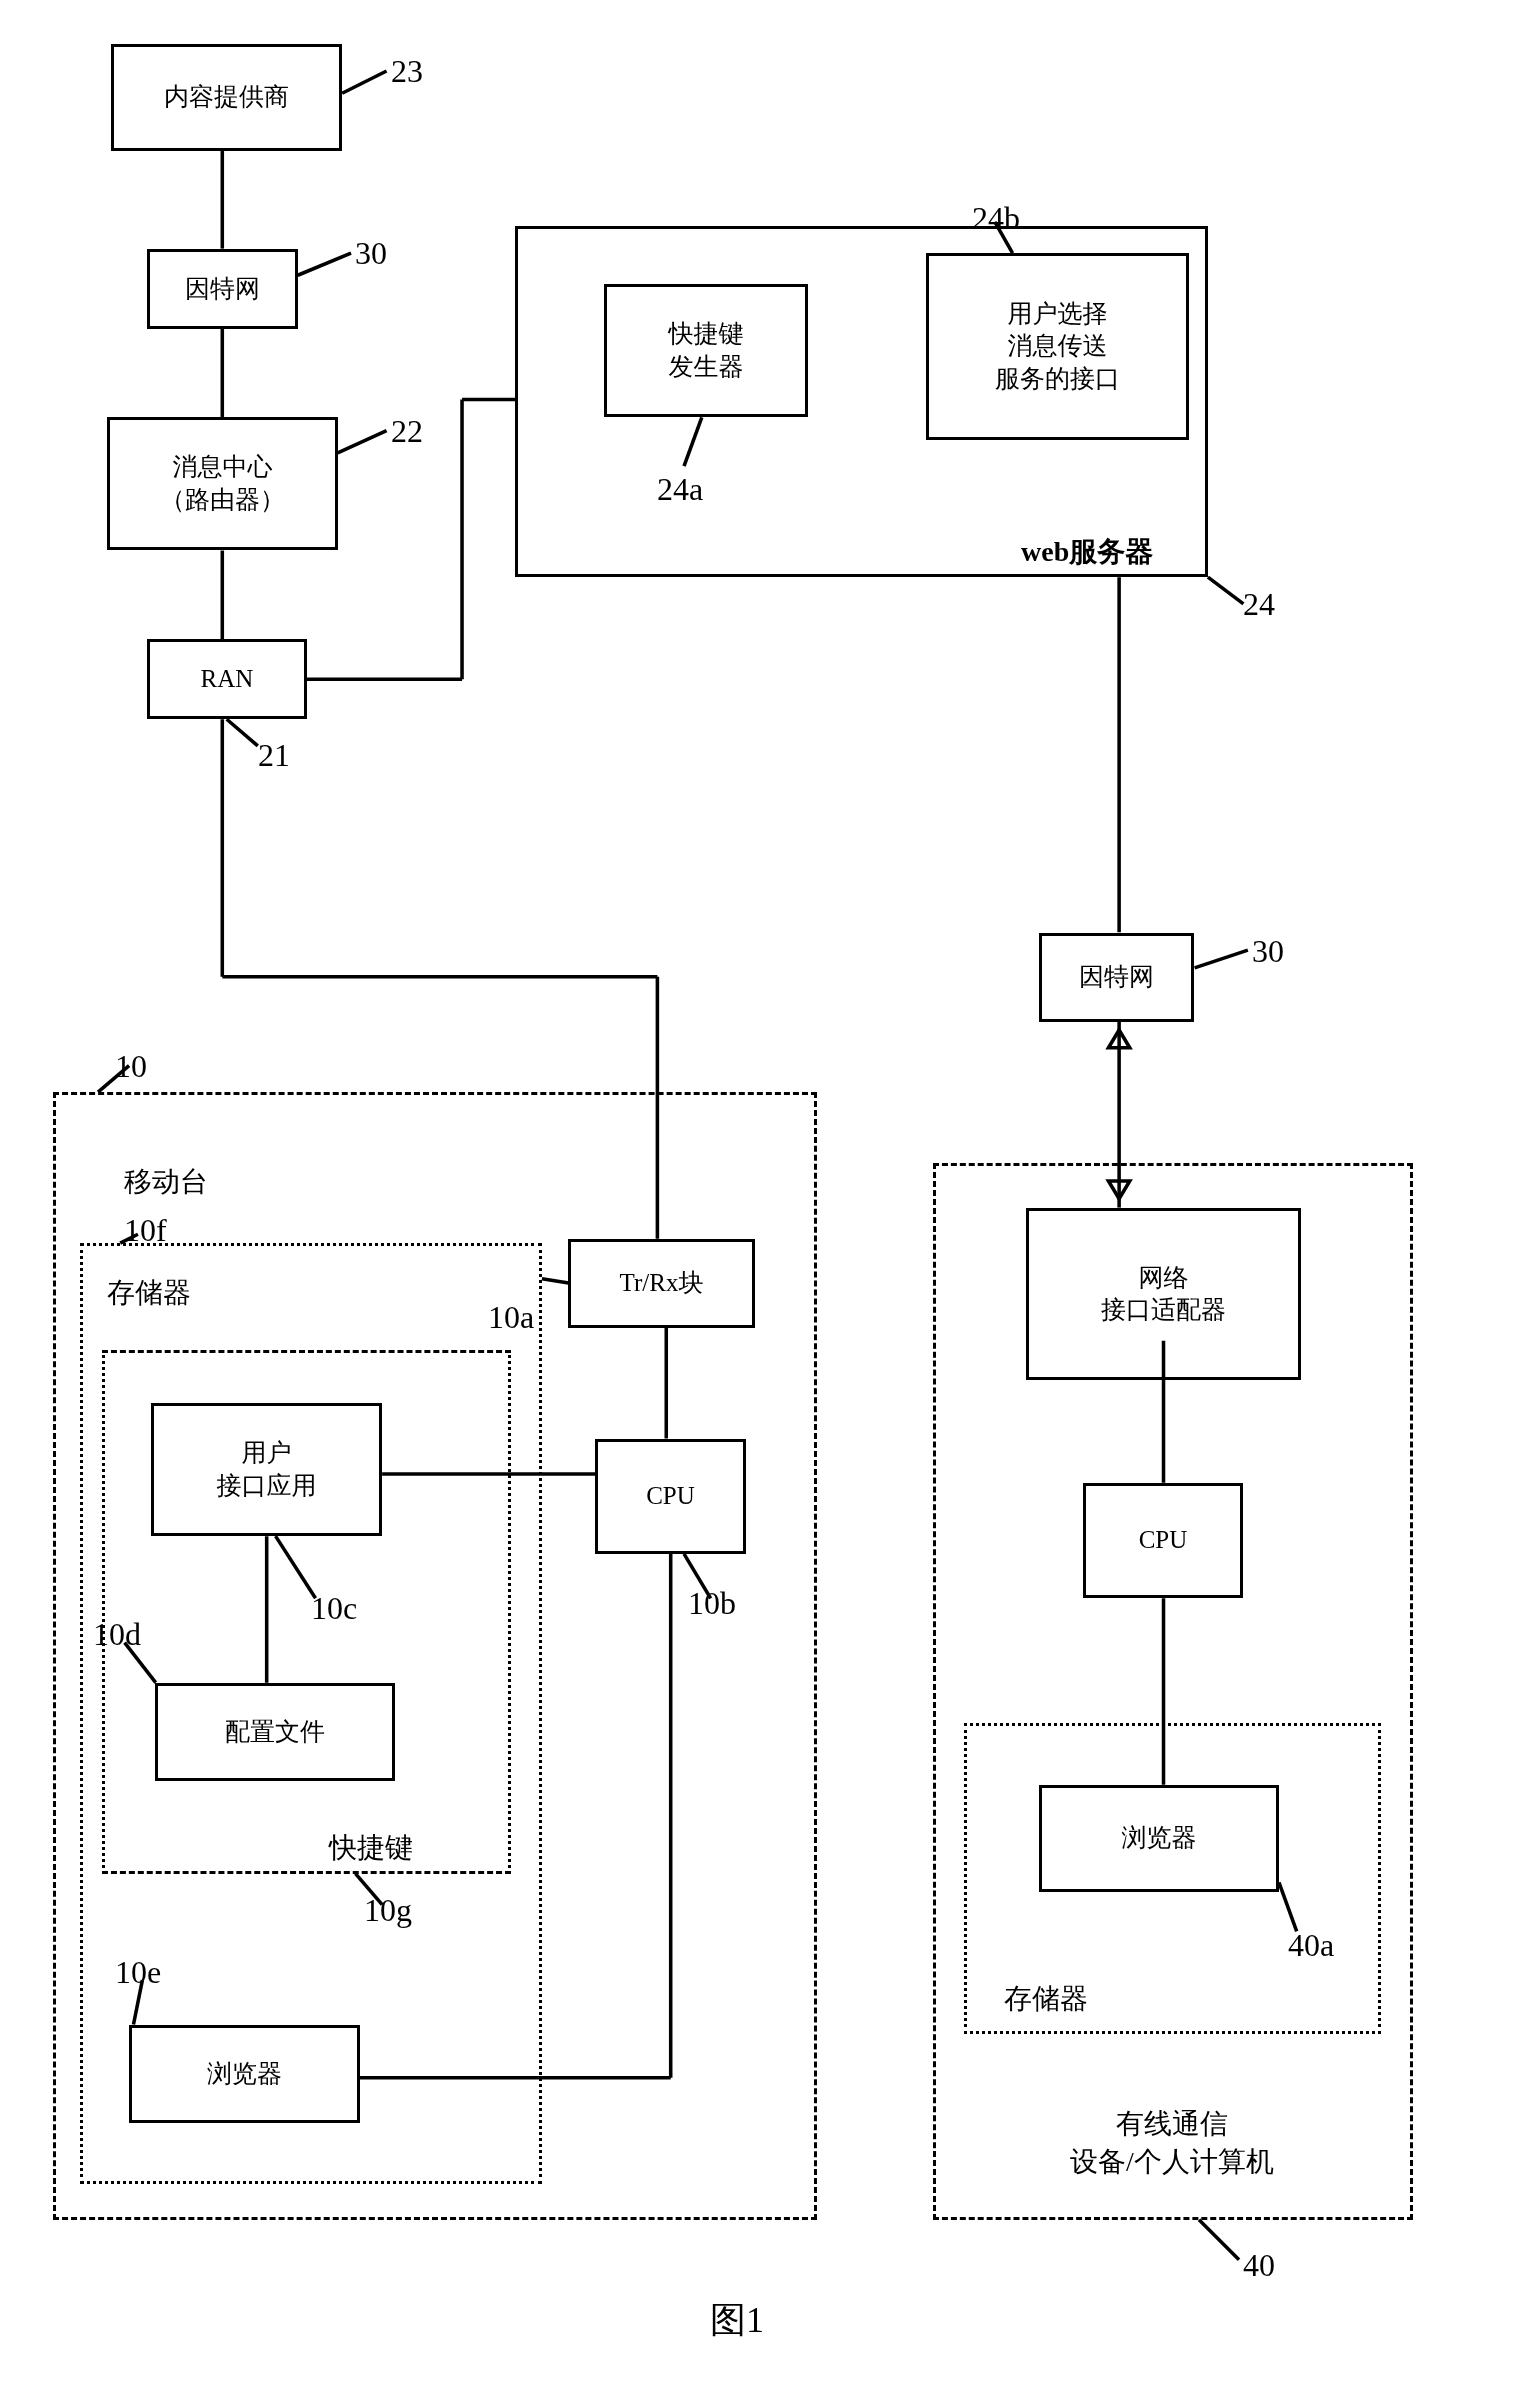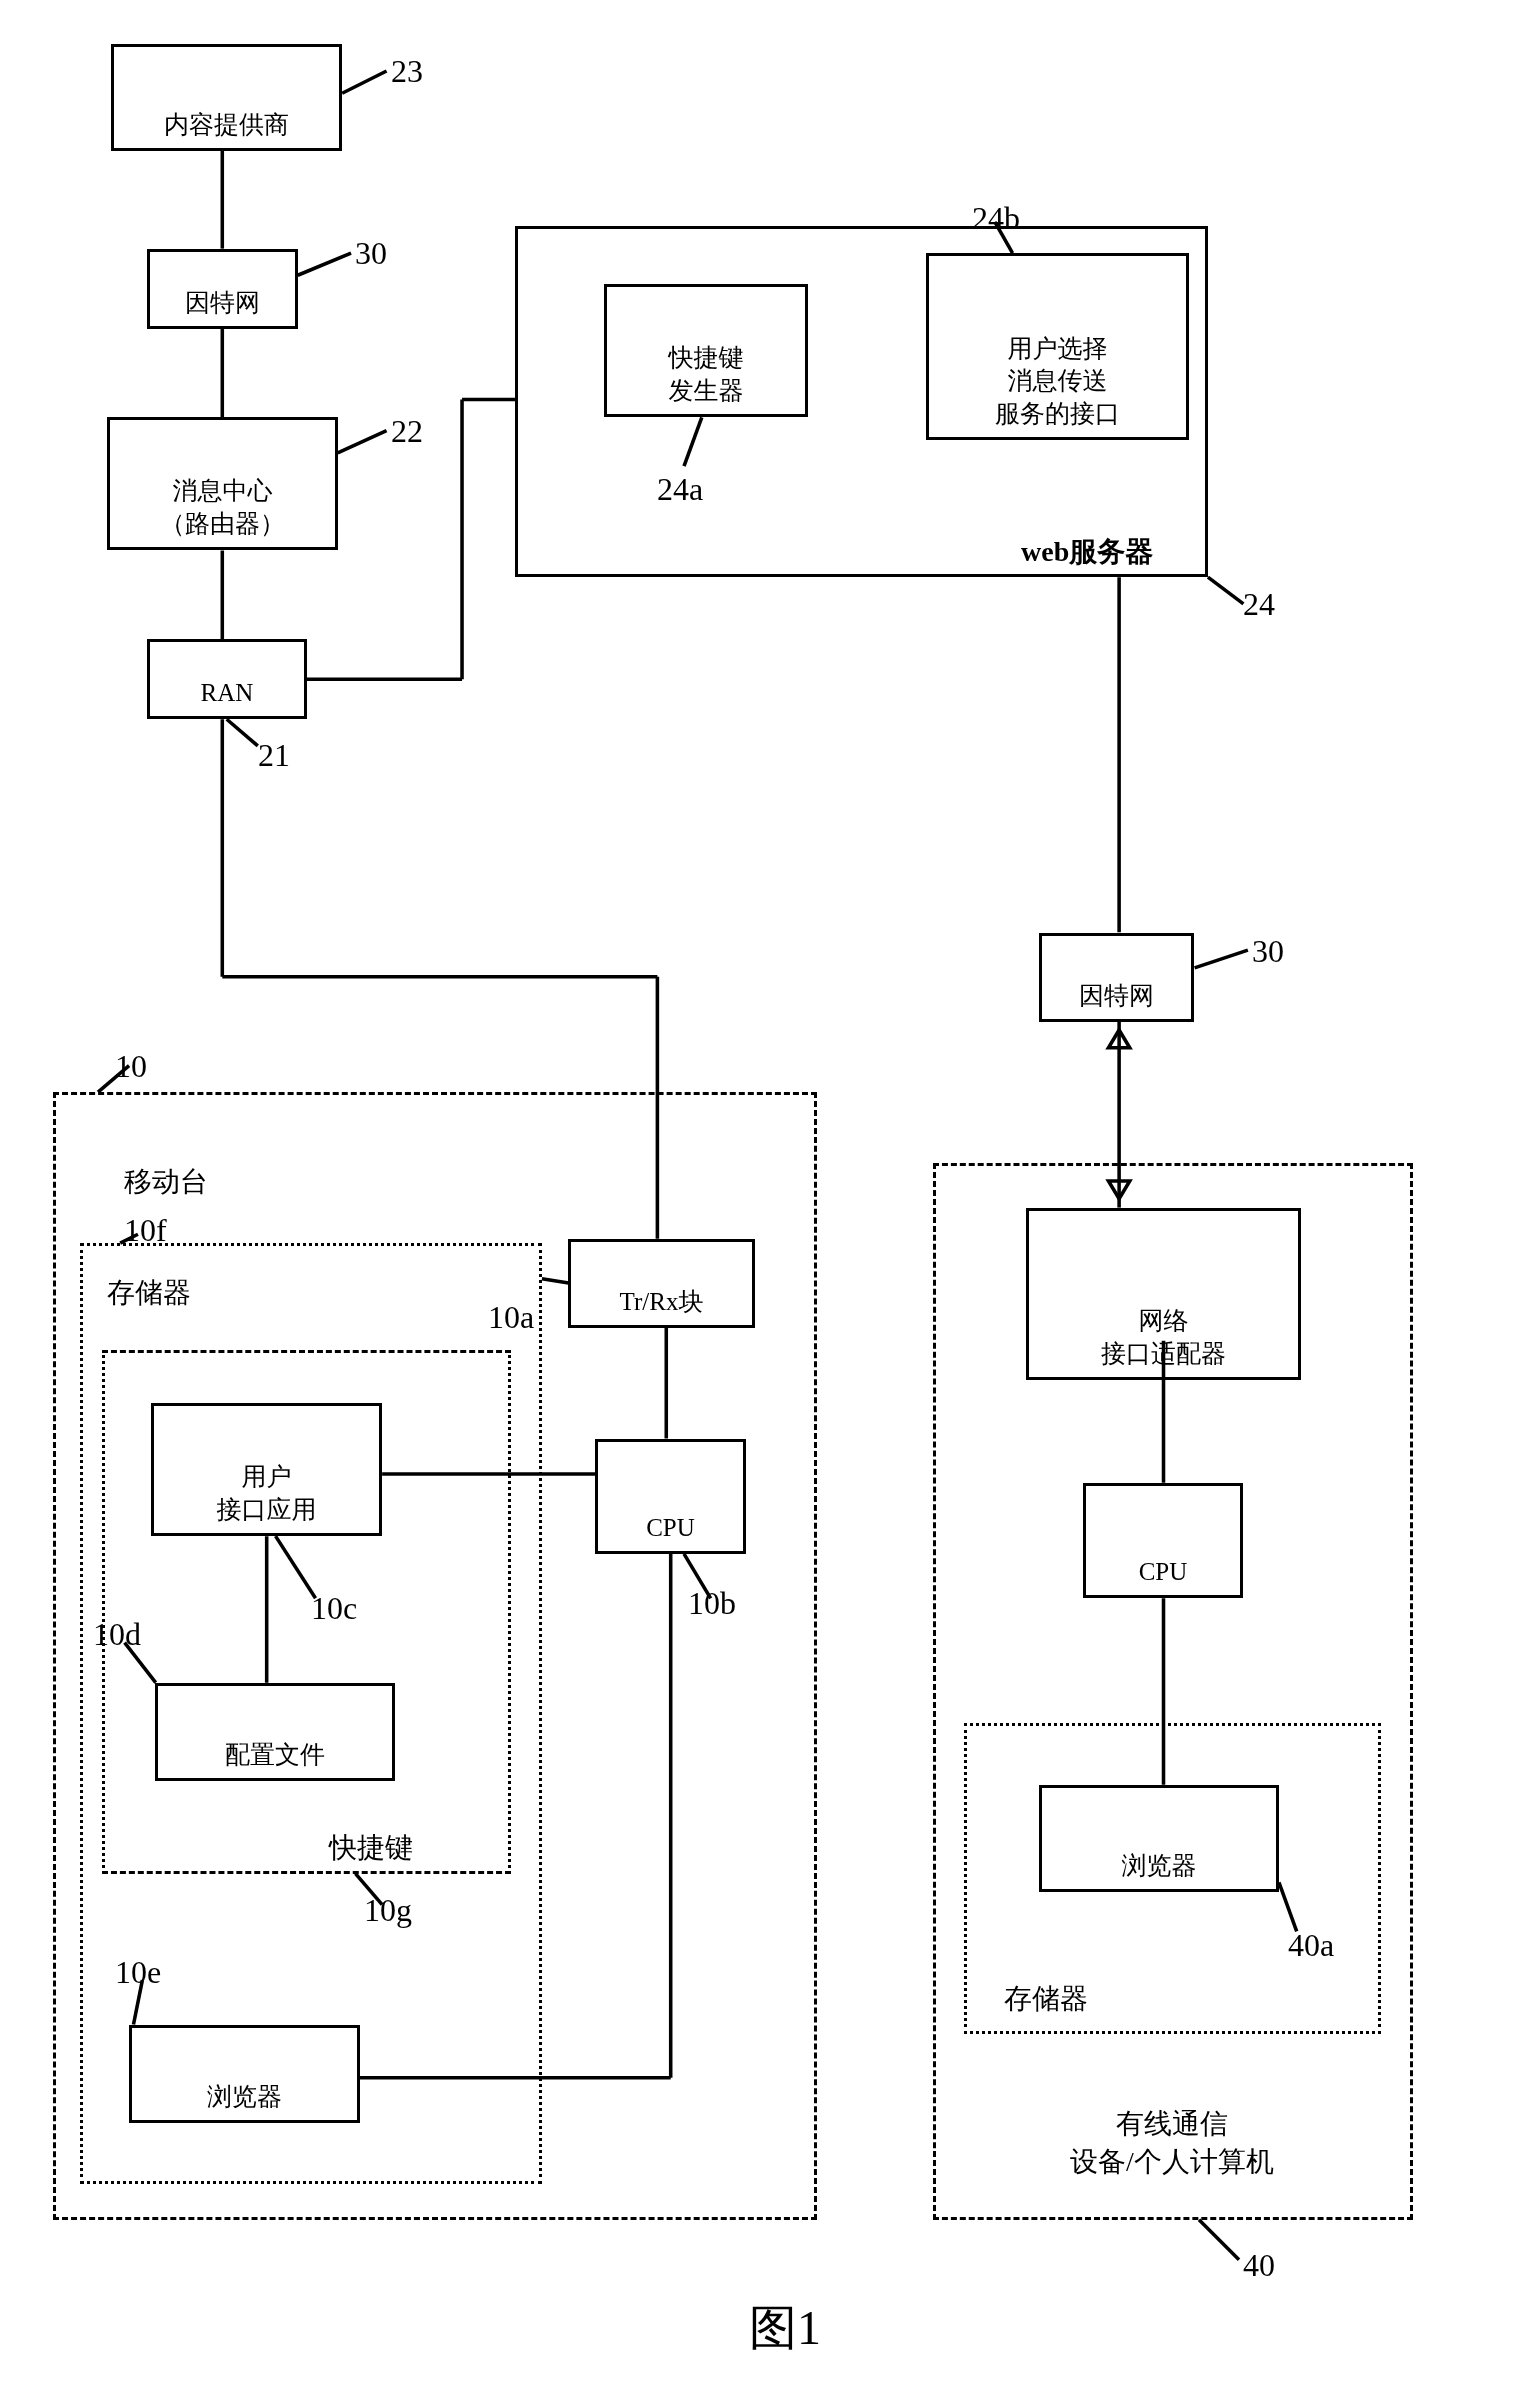--- a/index.html
+++ b/index.html
@@ -11,21 +11,21 @@
     background: #fff;
     width: 1519px;
     height: 2401px;
     position: relative;
   }
   .box {
     position: absolute;
     border: 3.6px solid #000;
     background: #fff;
     display: flex;
-    align-items: flex-end;
+    align-items: center;
     justify-content: center;
     text-align: center;
     padding: 7px;
     line-height: 1.3;
   }
   .dashed-box {
     position: absolute;
     border: 3.6px dashed #000;
   }
   .dotted-box {
@@ -47,22 +47,21 @@
     height: 2401px;
     pointer-events: none;
   }
   svg line, svg path {
     stroke: #000;
     stroke-width: 4;
     fill: none;
   }
   .figure-caption {
     position: absolute;
-    font-size: 48px;
-    margin-left: 39px;
+    font-size: 36px;
   }
 </style>
 </head>
 <body>
 
 <div class="box" style="left:111px; top:44px; width:231px; height:107px;">
   <span>内容提供商</span>
 </div>
 
 <div class="box" style="left:147px; top:249px; width:151px; height:80px;">

